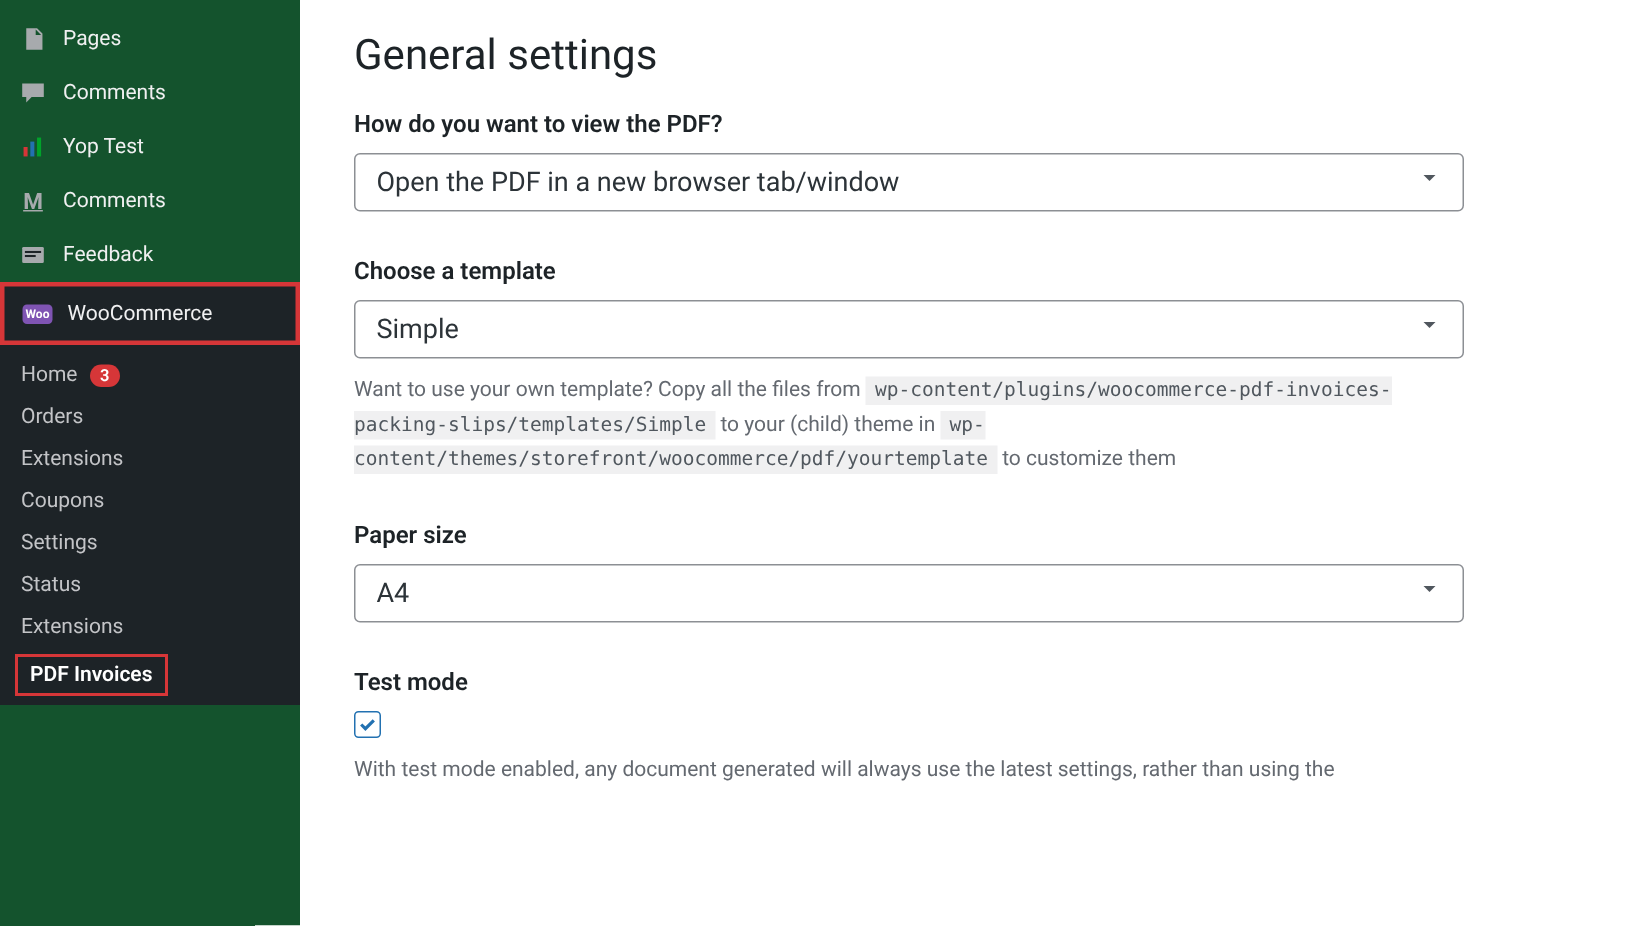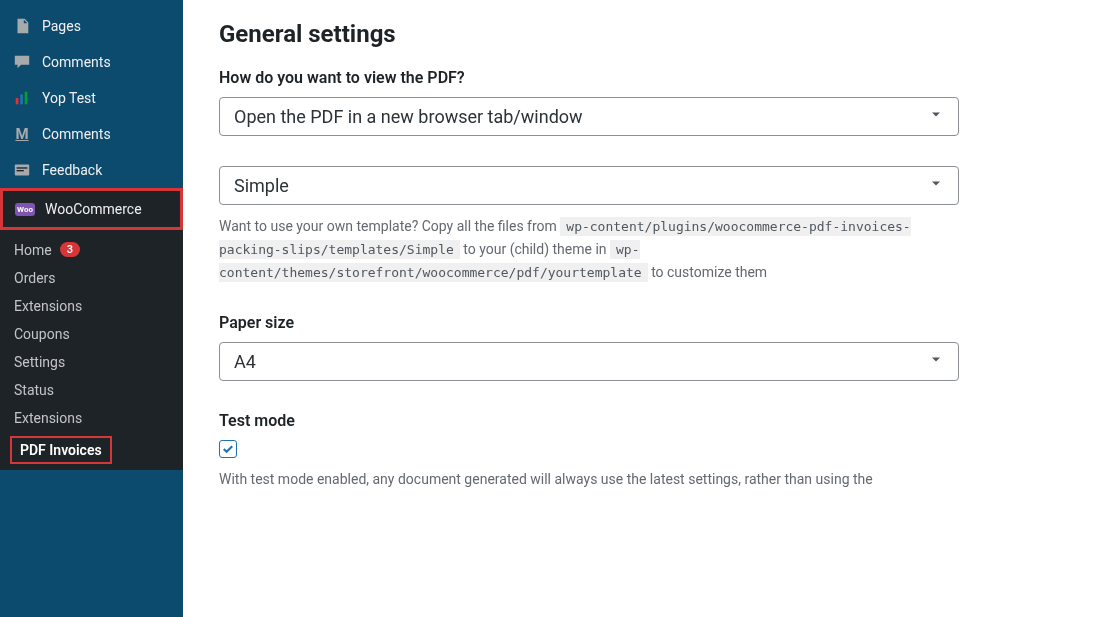--- a/index.html
+++ b/index.html
@@ -5,22 +5,22 @@
     * { box-sizing: border-box; margin: 0; padding: 0; }
     body {
       font-family: -apple-system, BlinkMacSystemFont, "Segoe UI", Roboto, sans-serif;
       display: flex;
       height: 617px;
       width: 1096px;
       background: #fff;
       overflow: hidden;
     }
     .sidebar {
-      width: 183px;
-      background: #0c4a6e;
+      width: 200px;
+      background: #14532d;
       color: #f0f0f1;
       font-size: 14px;
       flex-shrink: 0;
       padding-top: 8px;
     }
     .menu-item {
       display: flex;
       align-items: center;
       padding: 8px 12px;
       cursor: pointer;
@@ -41,21 +41,21 @@
     }
     .menu-item.woo {
       background: #1d2327;
     }
     .submenu {
       background: #1d2327;
       padding: 6px 0;
     }
     .submenu-item {
       display: flex;
-      align-items: flex-start;
+      align-items: flex-end;
       padding: 6px 12px 6px 14px;
       cursor: pointer;
       color: #c3c4c7;
       font-size: 14px;
     }
     .submenu-item.highlighted {
       border: 2px solid #d63638;
       color: #fff;
       font-weight: 600;
       display: inline-flex;
@@ -72,22 +72,22 @@
       font-weight: 600;
     }
     .content {
       flex: 1;
       padding: 20px 36px;
       background: #fff;
       overflow-y: auto;
       color: #1d2327;
     }
     h2.section-title {
-      font-size: 24px;
-      font-weight: 700;
+      font-size: 28px;
+      font-weight: 400;
       margin-bottom: 20px;
       color: #1d2327;
     }
     .field-group {
       margin-bottom: 30px;
     }
     .field-label {
       font-size: 16px;
       font-weight: 600;
       color: #1d2327;
@@ -256,20 +256,21 @@
         <span class="chev">
           <svg width="16" height="16" viewBox="0 0 20 20" fill="currentColor">
               <path d="M5 7l5 5 5-5H5z"></path>
             </svg>
         </span>
       </div>
     </div>
   </div>
 
   <div class="field-group">
+    <div class="field-label">Choose a template</div>
     <div class="select-wrap">
       <div class="select">
         <span>Simple</span>
         <span class="chev">
           <svg width="16" height="16" viewBox="0 0 20 20" fill="currentColor">
               <path d="M5 7l5 5 5-5H5z"></path>
             </svg>
         </span>
       </div>
     </div>

